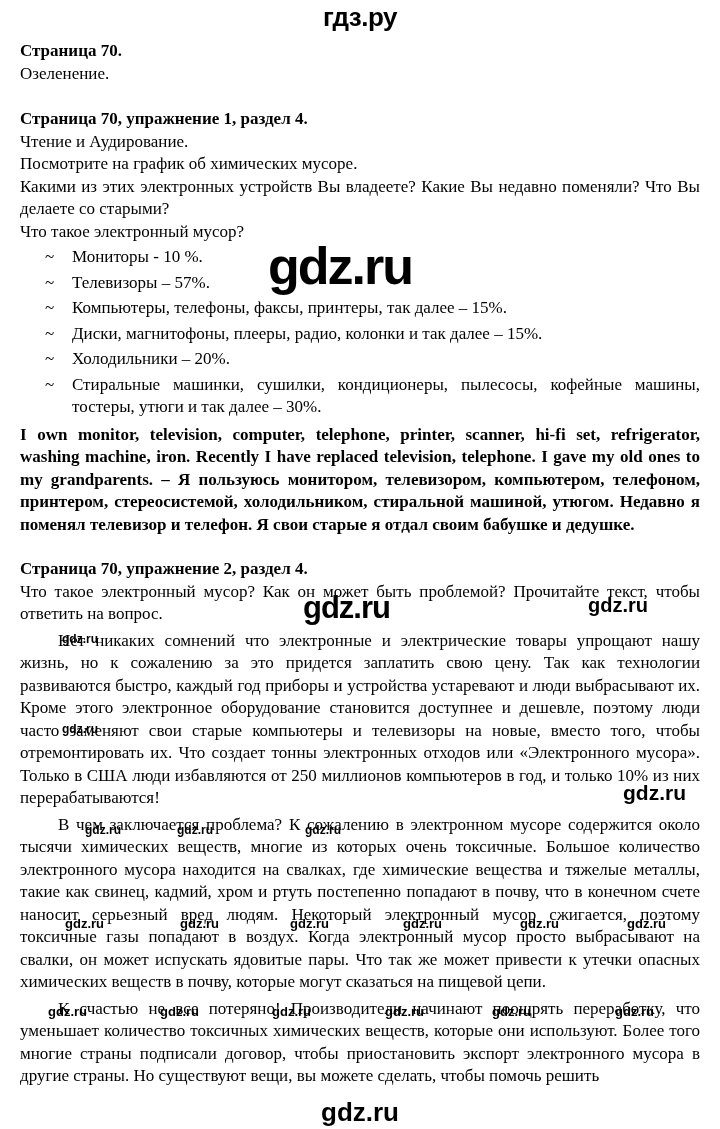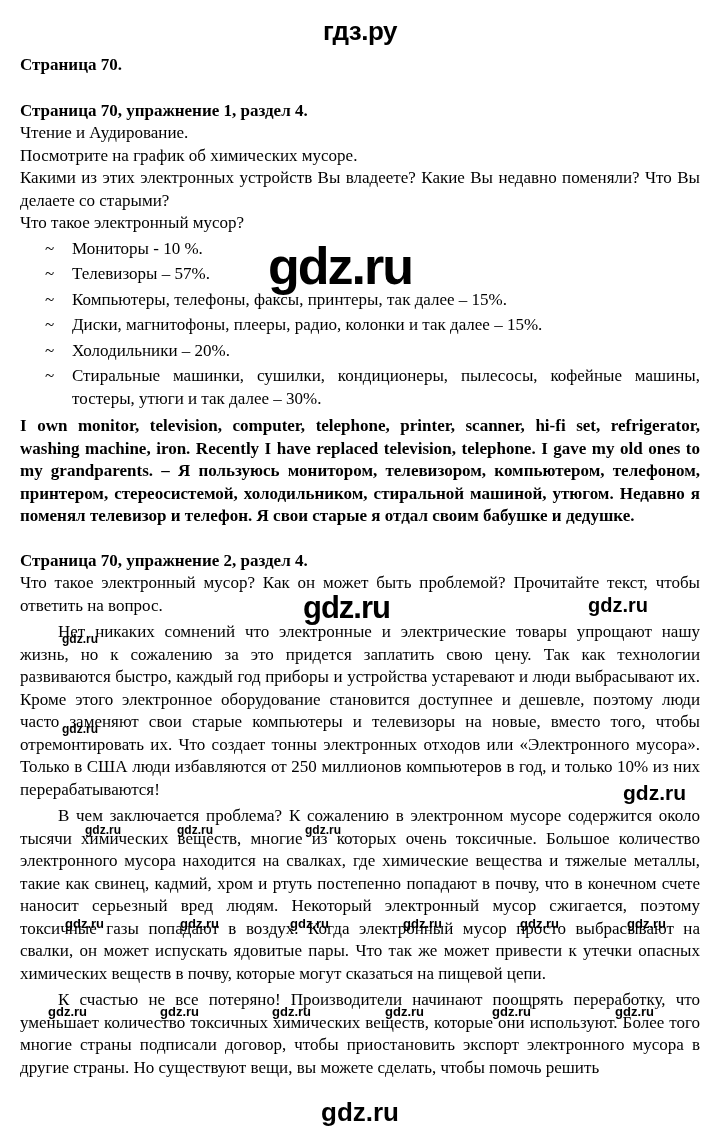--- a/index.html
+++ b/index.html
@@ -1,20 +1,20 @@
 <!DOCTYPE html>
 <html><head>
 <meta charset="utf-8">
 <style>
   html,body { margin:0; padding:0; background:#ffffff; }
   .page {
     position:relative;
     width:720px; height:1129px;
     box-sizing:border-box;
-    padding:16px 20px 0 20px;
+    padding:2px 20px 0 20px;
     background:#ffffff;
     color:#000000;
     font-family:"Liberation Serif", serif;
     font-size:17px;
     line-height:22.5px;
     overflow:hidden;
   }
   .logo-top {
     text-align:center;
     font-family:"Liberation Sans", sans-serif;
@@ -68,20 +68,21 @@
   .wm-tiny { font-size:12px; }
 </style>
 </head>
 <body>
 
 <div class="page">
 
   <div class="logo-top">гдз.ру</div>
 
   <div class="b">Страница 70.</div>
+  <div>Озеленение.</div>
 
   <div class="b mt-ex1">Страница 70, упражнение 1, раздел 4.</div>
   <p>Чтение и Аудирование.</p>
   <p>Посмотрите на график об химических мусоре.</p>
   <p>Какими из этих электронных устройств Вы владеете? Какие Вы недавно поменяли? Что Вы делаете со старыми?</p>
   <p>Что такое электронный мусор?</p>
 
   <div class="list">
     <div class="li">
       <span class="marker">~</span>

